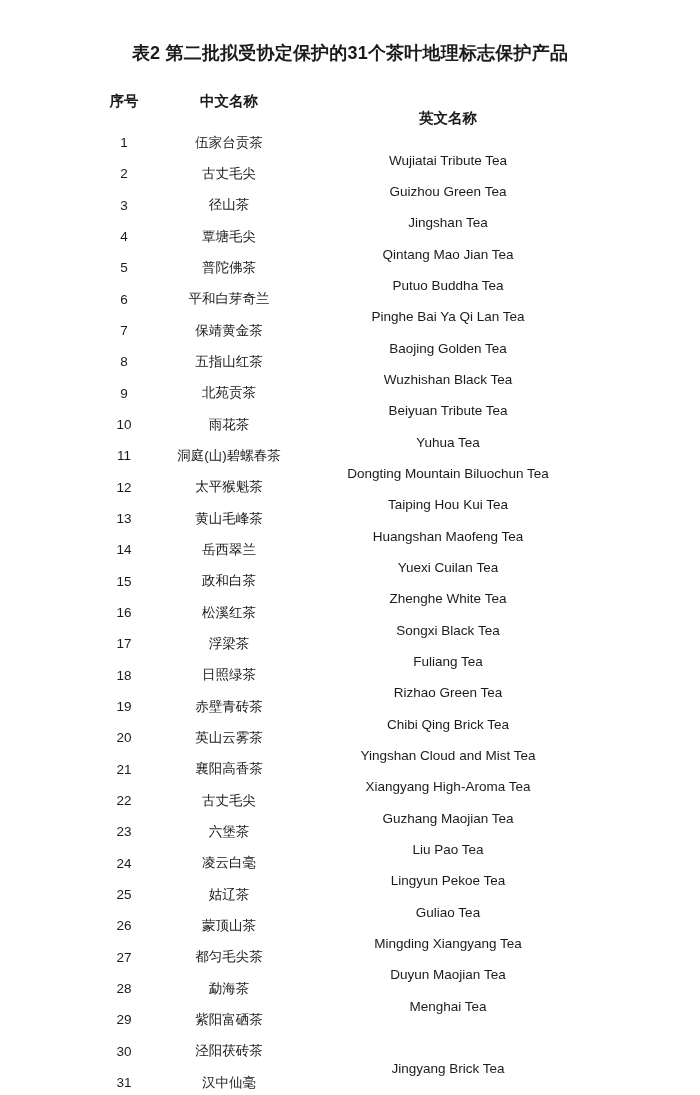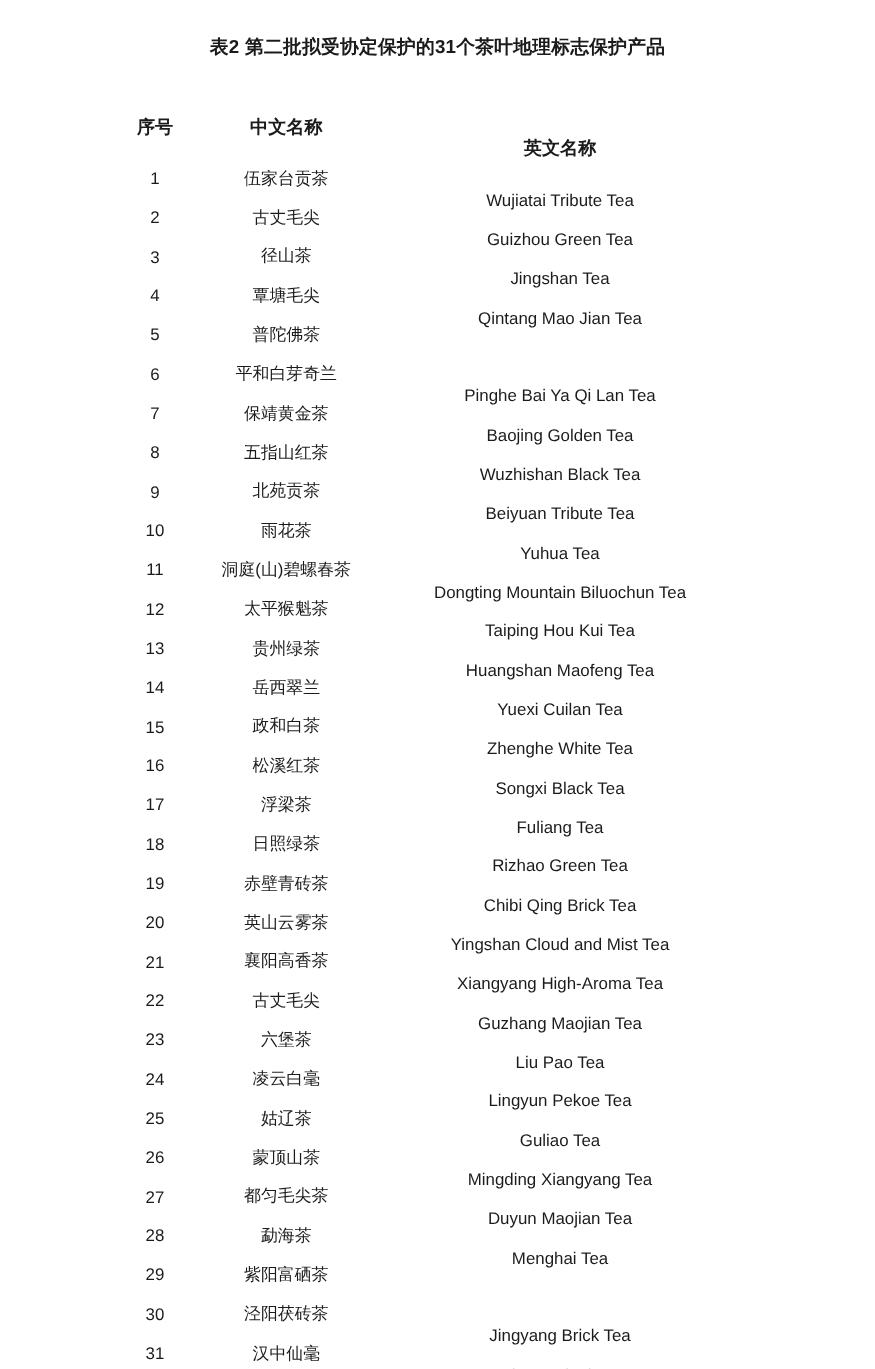--- a/index.html
+++ b/index.html
@@ -11,25 +11,25 @@
     position: relative;
     width: 700px;
     height: 1095px;
     background: #ffffff;
     color: #1b1b1b;
     font-family: "Liberation Sans", "DejaVu Sans", sans-serif;
     overflow: hidden;
   }
   .doc-title {
     position: absolute;
-    top: 28px;
+    top: 41px;
     left: 0;
     width: 100%;
     text-align: center;
-    font-size: 15px;
+    font-size: 18px;
     font-weight: 700;
     letter-spacing: 0.2px;
     white-space: nowrap;
   }
   .tea-table {
     position: absolute;
     top: 86px;
     left: 0;
     width: 100%;
   }
@@ -93,20 +93,21 @@
 
       <div class="t-row">
         <div class="cell c1">4</div>
         <div class="cell c2">覃塘毛尖</div>
         <div class="cell c3">Qintang Mao Jian Tea</div>
       </div>
 
       <div class="t-row">
         <div class="cell c1">5</div>
         <div class="cell c2">普陀佛茶</div>
+        <div class="cell c3">Putuo Buddha Tea</div>
       </div>
 
       <div class="t-row">
         <div class="cell c1">6</div>
         <div class="cell c2">平和白芽奇兰</div>
         <div class="cell c3">Pinghe Bai Ya Qi Lan Tea</div>
       </div>
 
       <div class="t-row">
         <div class="cell c1">7</div>
@@ -139,21 +140,21 @@
       </div>
 
       <div class="t-row">
         <div class="cell c1">12</div>
         <div class="cell c2">太平猴魁茶</div>
         <div class="cell c3">Taiping Hou Kui Tea</div>
       </div>
 
       <div class="t-row">
         <div class="cell c1">13</div>
-        <div class="cell c2">贵州绿茶</div>
+        <div class="cell c2">黄山毛峰茶</div>
         <div class="cell c3">Huangshan Maofeng Tea</div>
       </div>
 
       <div class="t-row">
         <div class="cell c1">14</div>
         <div class="cell c2">岳西翠兰</div>
         <div class="cell c3">Yuexi Cuilan Tea</div>
       </div>
 
       <div class="t-row">

